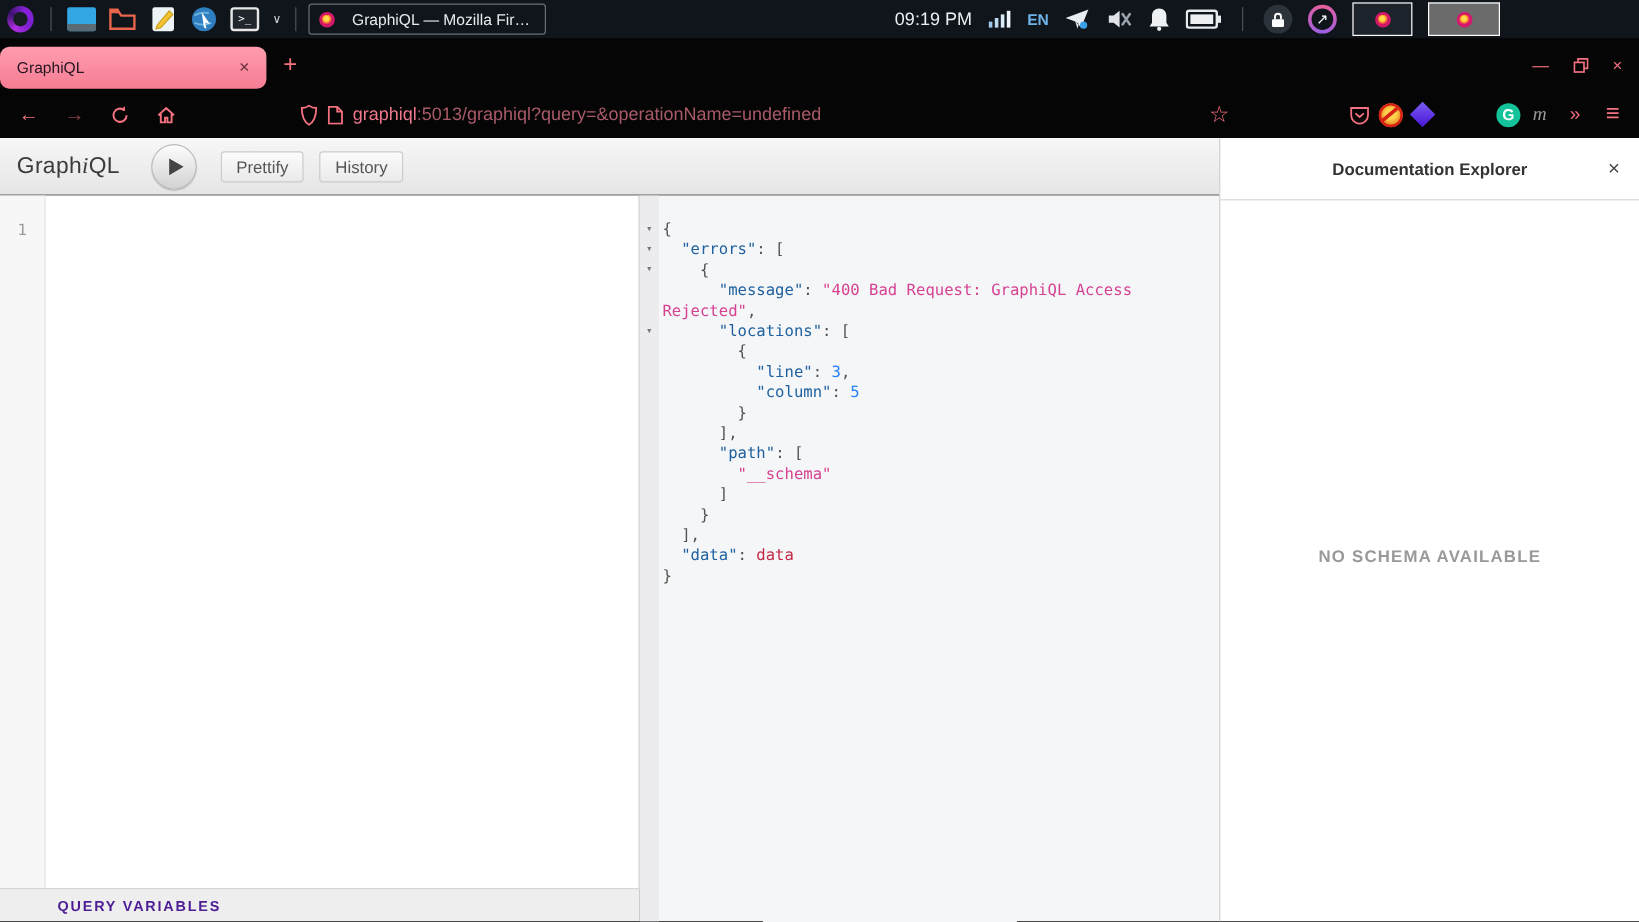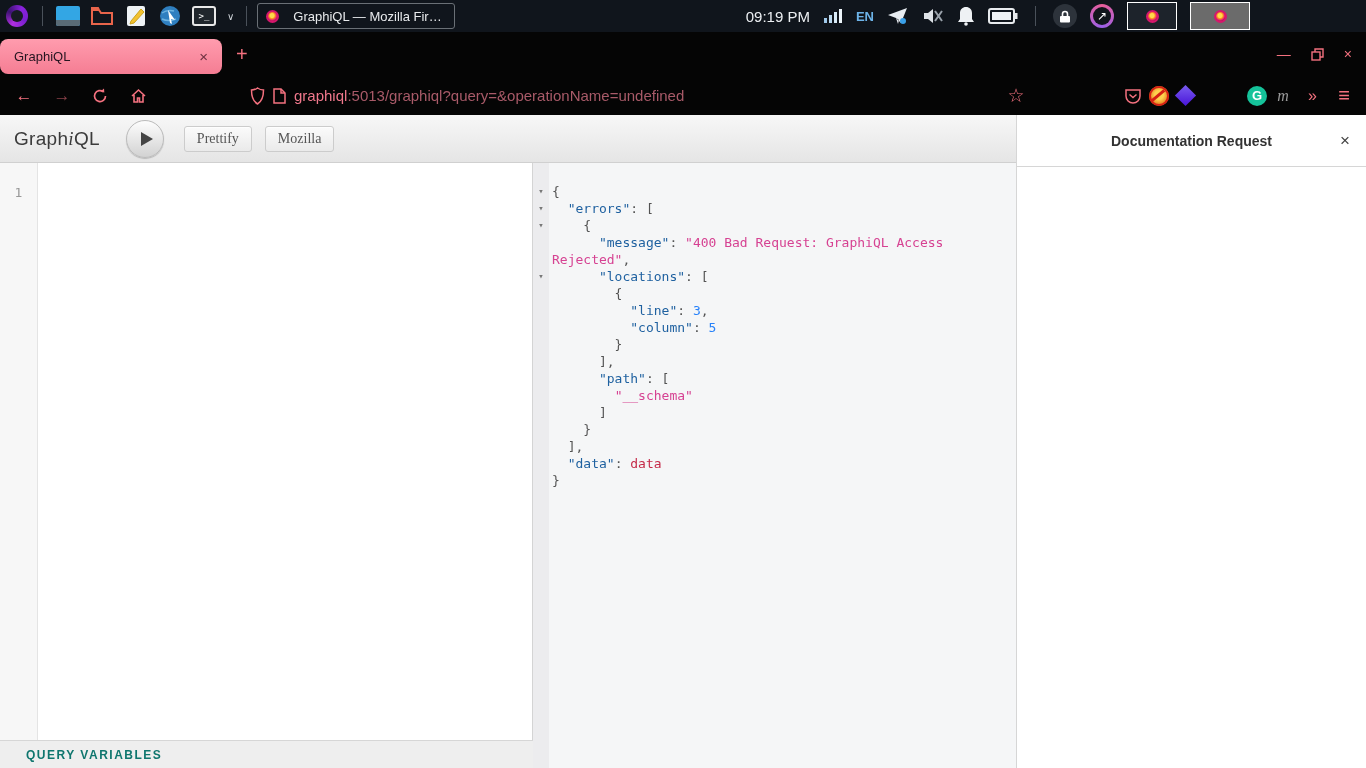--- a/index.html
+++ b/index.html
@@ -76,30 +76,30 @@
     background:linear-gradient(#f7f7f7,#e5e5e5); border-bottom:1px solid #d0d0d0;
     display:flex; align-items:center; }
   .gq-logo { font-size:19px; color:#3b3b3b; margin-left:14px; letter-spacing:.3px; cursor:default; }
   .gq-logo em { font-family:"Liberation Serif",serif; }
   .exec-btn { width:38px; height:38px; border-radius:50%; margin-left:26px;
     background:linear-gradient(#fdfdfd,#d2d2d2); border:1px solid #bbb;
     box-shadow:0 1px 1px rgba(0,0,0,.2); display:flex; align-items:center; justify-content:center; cursor:pointer; }
   .exec-btn .tri { width:0; height:0; border-left:12px solid #444; border-top:7px solid transparent; border-bottom:7px solid transparent; margin-left:4px; }
   .tb-btn { margin-left:13px; padding:4px 12px; font-size:14px; color:#555;
     background:linear-gradient(#fbfbfb,#eaeaea); border:1px solid #ccc; border-radius:3px;
-    box-shadow:0 1px 0 rgba(255,255,255,.7) inset; cursor:pointer; font-family:Liberation Serif, serif; }
+    box-shadow:0 1px 0 rgba(255,255,255,.7) inset; cursor:pointer; font-family:Liberation Sans, sans-serif; }
   .tb-btn:first-of-type { margin-left:20px; }
 
   .editor-pane { position:absolute; left:0; top:163px; width:533px; height:577px; background:#fff;
     border-right:1px solid #d4d4d4; display:flex; cursor:text; }
   .gutter { width:38px; background:#f7f7f7; border-right:1px solid #e4e4e4;
     padding-top:21px; text-align:center; color:#999; font:13px/17px "DejaVu Sans Mono",monospace; }
   .varbar { position:absolute; left:0; top:740px; width:533px; height:28px; background:#eee; border-top:1px solid #d6d6d6;
     display:flex; align-items:center; cursor:row-resize; }
-  .varbar span { margin-left:26px; font-size:12px; font-weight:bold; letter-spacing:1.5px; color:#0f766e; }
+  .varbar span { margin-left:48px; font-size:12px; font-weight:bold; letter-spacing:1.5px; color:#4c1d95; }
 
   .result-pane { position:absolute; left:533px; top:163px; width:483px; height:605px; background:#f5f6f7; }
   .fold-strip { position:absolute; left:0; top:0; width:16px; height:100%; background:#ececee; }
   .code { position:relative; padding-top:20px; font:13px/17px "DejaVu Sans Mono",monospace; color:#555; }
   .code-row { display:flex; height:17px; }
   .code-row .fold { width:16px; text-align:center; font-size:9px; color:#777; line-height:17px; cursor:pointer; }
   .code-row .code-text { white-space:pre; padding-left:3px; }
   .tk-p { color:#535353; }
   .tk-k { color:var(--key-blue); }
   .tk-s { color:var(--string-pink); }
@@ -269,21 +269,21 @@
     <span class="nav-ic chevrons">»</span>
     <span class="nav-ic burger" style="margin-right:6px">≡</span>
   </div>
 
   <div class="gq-topbar">
     <div class="gq-logo"><span>Graph</span><em>i</em><span>QL</span></div>
     <div class="exec-btn">
         <span class="tri"></span>
       </div>
     <button class="tb-btn">Prettify</button>
-    <button class="tb-btn">Mozilla</button>
+    <button class="tb-btn">History</button>
   </div>
 
   <div class="editor-pane">
     <div class="gutter"><span>1</span></div>
   </div>
   <div class="varbar">
     <span>QUERY VARIABLES</span>
   </div>
 
   <div class="result-pane">
@@ -359,18 +359,19 @@
         </div>
         <div class="code-row">
           <span class="fold"></span>
           <span class="code-text"><span class="tk-p">}</span></span>
         </div>
       </div>
   </div>
 
   <div class="doc-panel">
     <div class="doc-header">
-      <span class="title">Documentation Request</span>
+      <span class="title">Documentation Explorer</span>
       <span class="x">×</span>
     </div>
+    <div class="doc-empty">NO SCHEMA AVAILABLE</div>
   </div>
 
 </div>
 
 </body></html>

